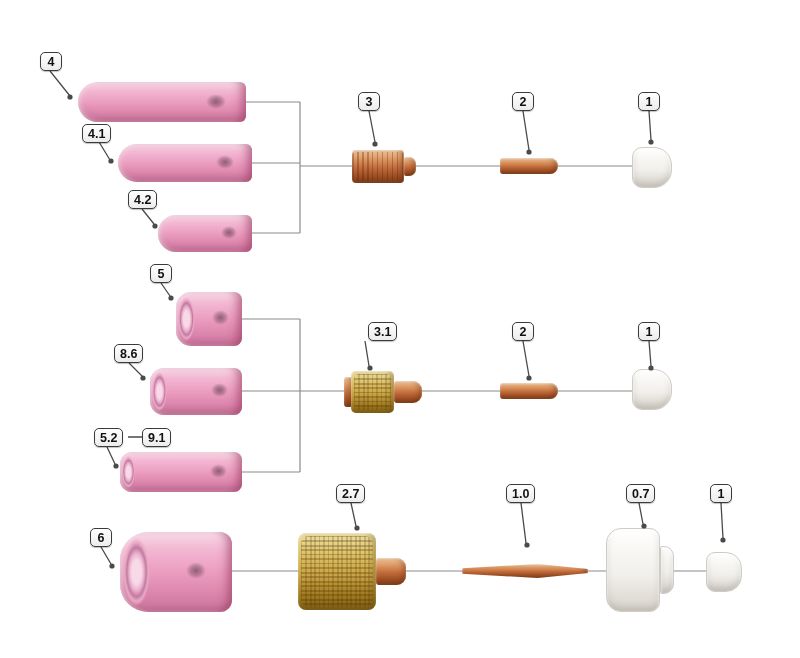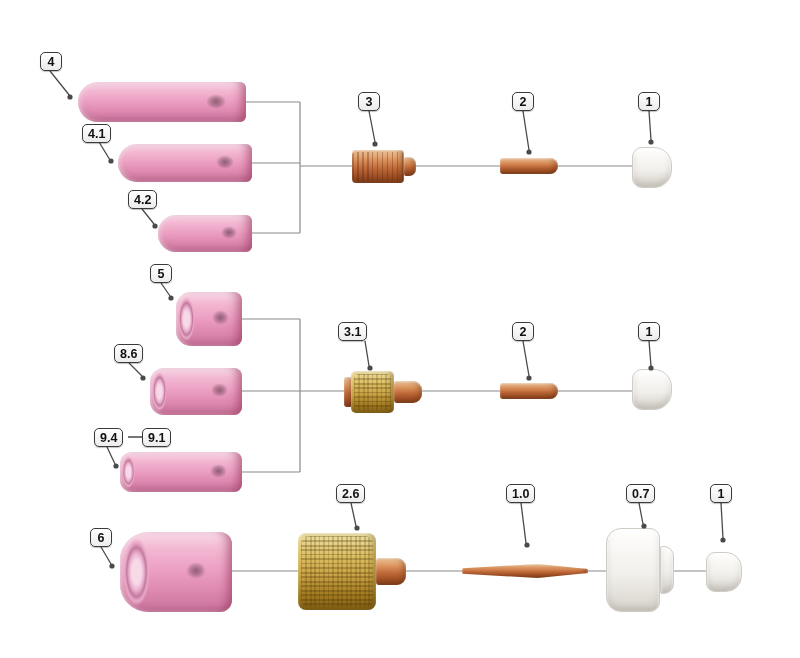--- a/index.html
+++ b/index.html
@@ -186,25 +186,25 @@
 
   <div class="callout" style="left:40px;top:52px">4</div>
   <div class="callout" style="left:82px;top:124px">4.1</div>
   <div class="callout" style="left:128px;top:190px">4.2</div>
   <div class="callout" style="left:358px;top:92px">3</div>
   <div class="callout" style="left:512px;top:92px">2</div>
   <div class="callout" style="left:638px;top:92px">1</div>
 
   <div class="callout" style="left:150px;top:264px">5</div>
   <div class="callout" style="left:114px;top:344px">8.6</div>
-  <div class="callout" style="left:94px;top:428px">9.4</div>
+  <div class="callout" style="left:94px;top:428px">5.2</div>
   <div class="callout" style="left:142px;top:428px">9.1</div>
-  <div class="callout" style="left:338px;top:322px">3.1</div>
+  <div class="callout" style="left:368px;top:322px">3.1</div>
   <div class="callout" style="left:512px;top:322px">2</div>
   <div class="callout" style="left:638px;top:322px">1</div>
 
   <div class="callout" style="left:90px;top:528px">6</div>
-  <div class="callout" style="left:336px;top:484px">2.6</div>
+  <div class="callout" style="left:336px;top:484px">2.7</div>
   <div class="callout" style="left:506px;top:484px">1.0</div>
   <div class="callout" style="left:626px;top:484px">0.7</div>
   <div class="callout" style="left:710px;top:484px">1</div>
 
 </div>
 
 </body></html>

